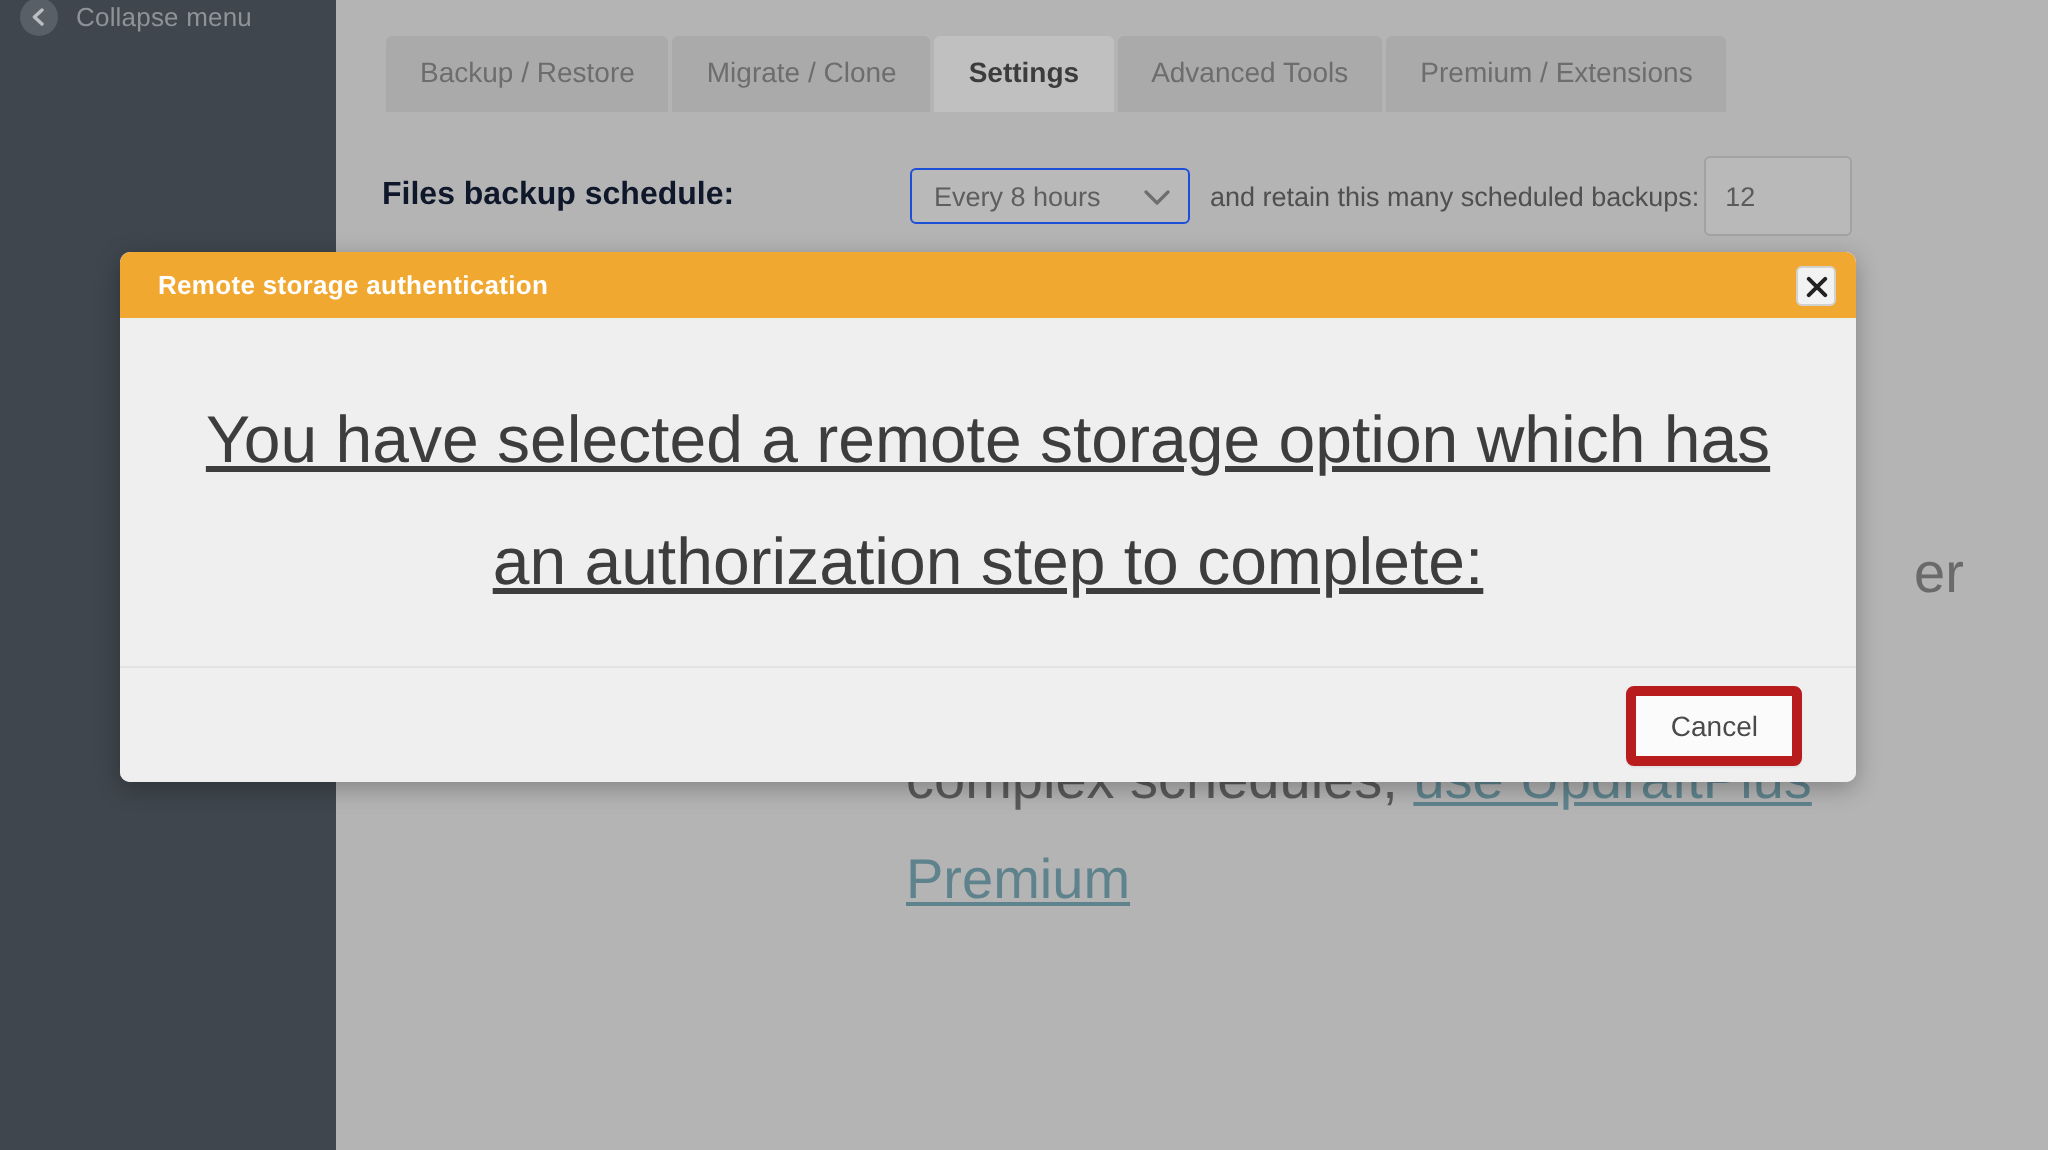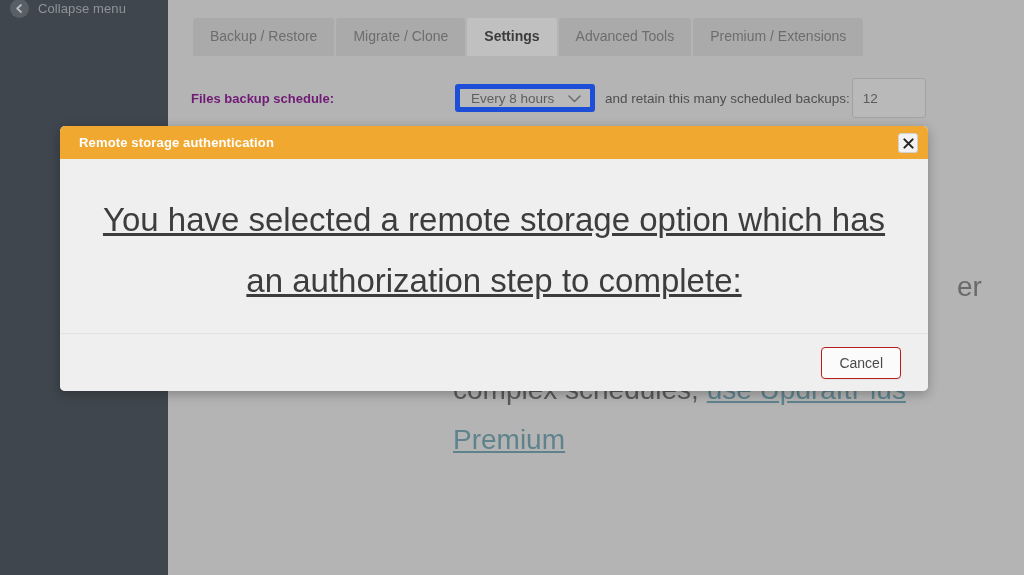--- a/index.html
+++ b/index.html
@@ -92,34 +92,34 @@
   #schedule-row {
     position: absolute;
     left: 23px;
     top: 83px;
     display: flex;
     align-items: center;
     height: 30px;
     white-space: nowrap;
   }
   #schedule-label {
-    font-size: 13px;
+    font-size: 16px;
     font-weight: bold;
-    color: #701a75;
+    color: #0f172a;
     width: 264px;
   }
   #schedule-select {
     display: flex;
     align-items: center;
     justify-content: space-between;
     width: 140px;
     height: 28px;
     padding: 0 9px 0 11px;
     background: #b9b9b9;
-    border: 5px solid #1d4ed8;
+    border: 1px solid #1d4ed8;
     border-radius: 3px;
     font-size: 13.5px;
     color: #5e5e5e;
   }
   #schedule-select .chev { margin-left: 8px; opacity: .75; }
   #retain-text {
     font-size: 13.5px;
     color: #4f4f4f;
     margin-left: 10px;
     margin-right: 2px;
@@ -216,21 +216,21 @@
     background: #efefef;
     border-top: 1px solid #e3e3e3;
     height: 58px;
     display: flex;
     align-items: center;
     justify-content: flex-end;
     padding-right: 27px;
   }
   #cancel-button {
     background: #fbfbfb;
-    border: 1px solid #b91c1c;
+    border: 5px solid #b91c1c;
     border-radius: 4px;
     padding: 7px 17px;
     font-size: 14px;
     color: #4a4a4a;
     font-family: "Liberation Sans", sans-serif;
     cursor: pointer;
     box-shadow: 0 1px 1px rgba(0,0,0,.05);
   }
 </style>
 </head>

